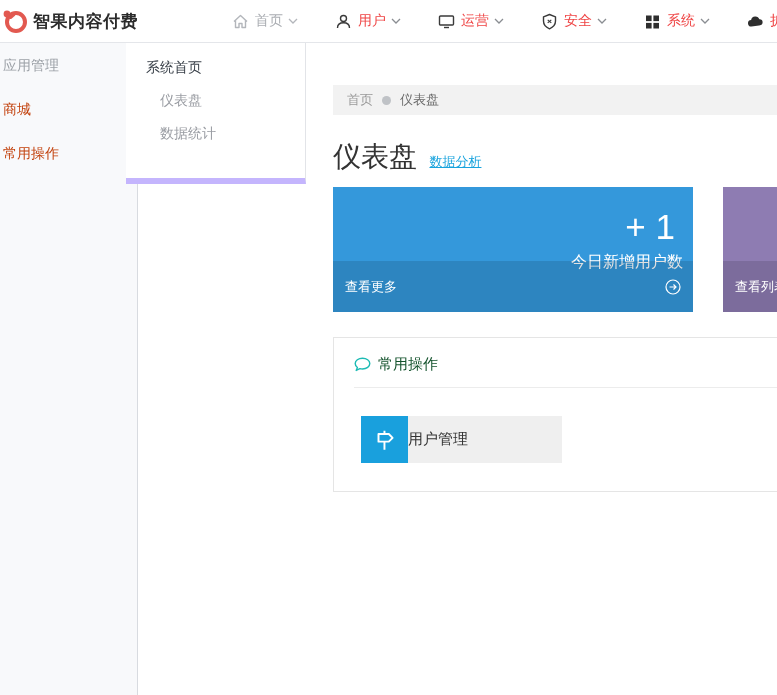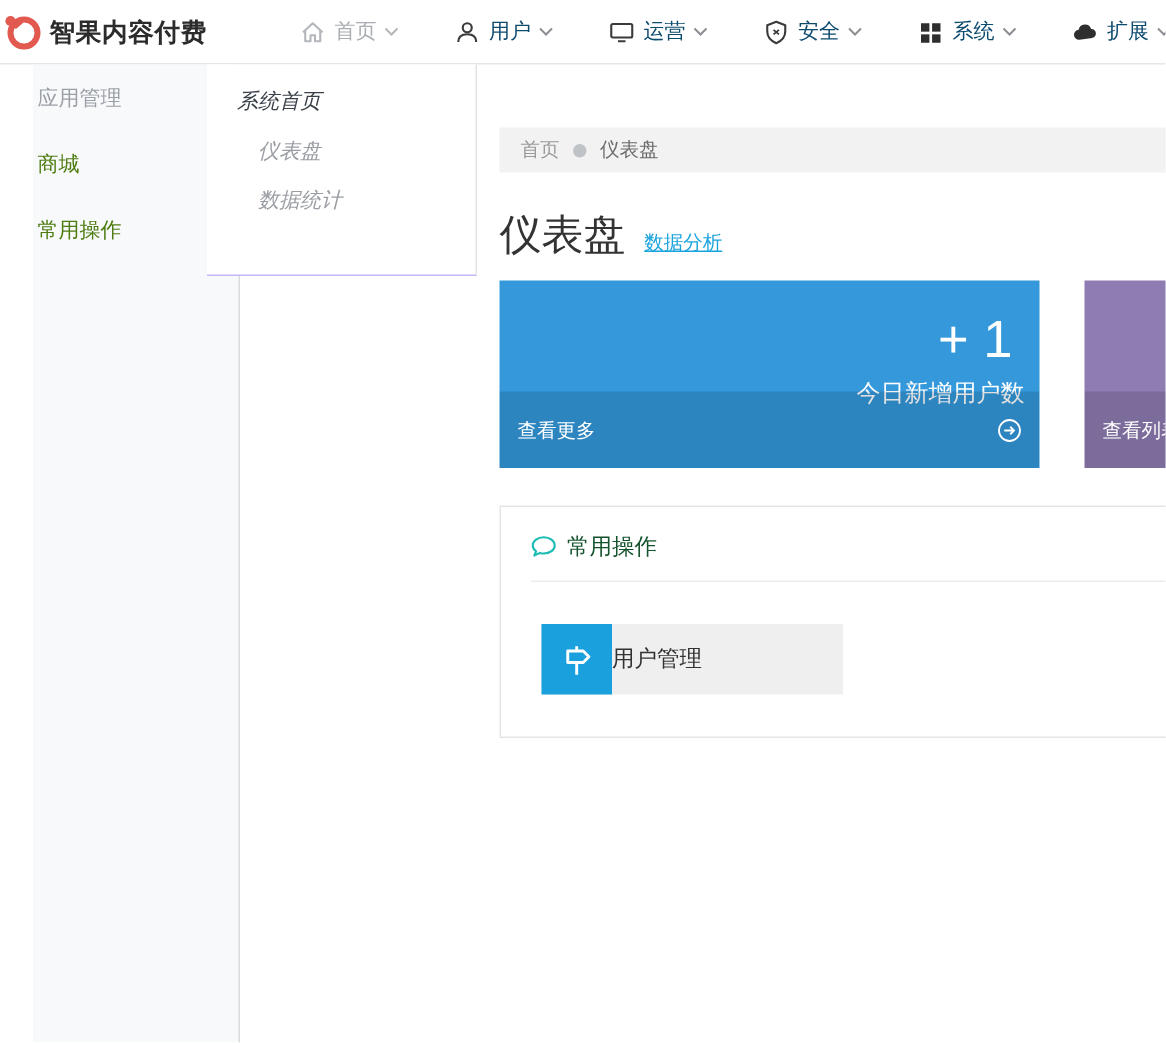--- a/index.html
+++ b/index.html
@@ -6,43 +6,43 @@
   body{
     width:777px;height:695px;overflow:hidden;position:relative;
     background:#ffffff;
     font-family:"Liberation Sans","DejaVu Sans",sans-serif;
     -webkit-font-smoothing:antialiased;
   }
   
   .navbar{
     position:absolute;left:0;top:0;right:0;height:42px;
     background:#fff;border-bottom:1px solid #e4e6ea;
-    display:flex;white-space:nowrap;
+    display:flex;white-space:nowrap;gap:32px;
   }
   .brand{display:flex;align-items:center;padding-left:2px;min-width:150px;}
   .brand .logo{width:26px;height:26px;flex:0 0 auto;margin-right:5px;}
   .brand .brand-name{font-size:17px;font-weight:bold;color:#2b2b2b;letter-spacing:.5px;}
   .topnav{display:flex;align-items:center;margin-left:48px;}
   .nav-item{display:flex;align-items:center;margin-right:37px;cursor:pointer;}
   .nav-item .nicon{width:17px;height:17px;margin-right:6px;flex:0 0 auto;}
-  .nav-item .nlabel{font-size:14px;color:#0c4a6e;}
+  .nav-item .nlabel{font-size:14px;color:#ef4444;}
   .nav-item .chev{width:10px;height:6px;margin-left:5px;}
   .nav-item.muted .nlabel{color:#aaadb2;}
   
   .sidebar{
     position:absolute;left:0;top:43px;bottom:0;width:137px;
-    background:#f8f9fb;border-right:1px solid #d8dbe0;margin-left:22px;
-  }
-  .side-item{height:44px;line-height:44px;padding-left:3px;font-size:14px;color:#4d7c0f;cursor:pointer;}
+    background:#f8f9fb;border-right:1px solid #d8dbe0;
+  }
+  .side-item{height:44px;line-height:44px;padding-left:3px;font-size:14px;color:#c2410c;cursor:pointer;}
   .side-item.muted{color:#9ba0a6;}
   
   .submenu{
-    position:absolute;left:138px;top:43px;width:180px;height:141px;
-    background:#fff;border-right:1px solid #e2e4e8;border-bottom:1px solid #c4b5fd;
-    padding-top:8px;box-sizing:border-box;font-style:italic;
+    position:absolute;left:126px;top:43px;width:180px;height:141px;
+    background:#fff;border-right:1px solid #e2e4e8;border-bottom:6px solid #c4b5fd;
+    padding-top:8px;box-sizing:border-box;
   }
   .sub-parent{height:33px;line-height:33px;padding-left:20px;font-size:14px;color:#394049;cursor:pointer;}
   .sub-child{height:33px;line-height:33px;padding-left:34px;font-size:14px;color:#9a9da3;cursor:pointer;}
   
   .breadcrumb{
     position:absolute;left:333px;top:85px;width:460px;height:30px;
     background:#f2f2f2;display:flex;align-items:center;
     padding-left:14px;box-sizing:border-box;font-size:13px;color:#9a9a9a;
   }
   .crumb-dot{width:9px;height:9px;border-radius:50%;background:#bfc2c6;margin:0 9px;display:inline-block;}

